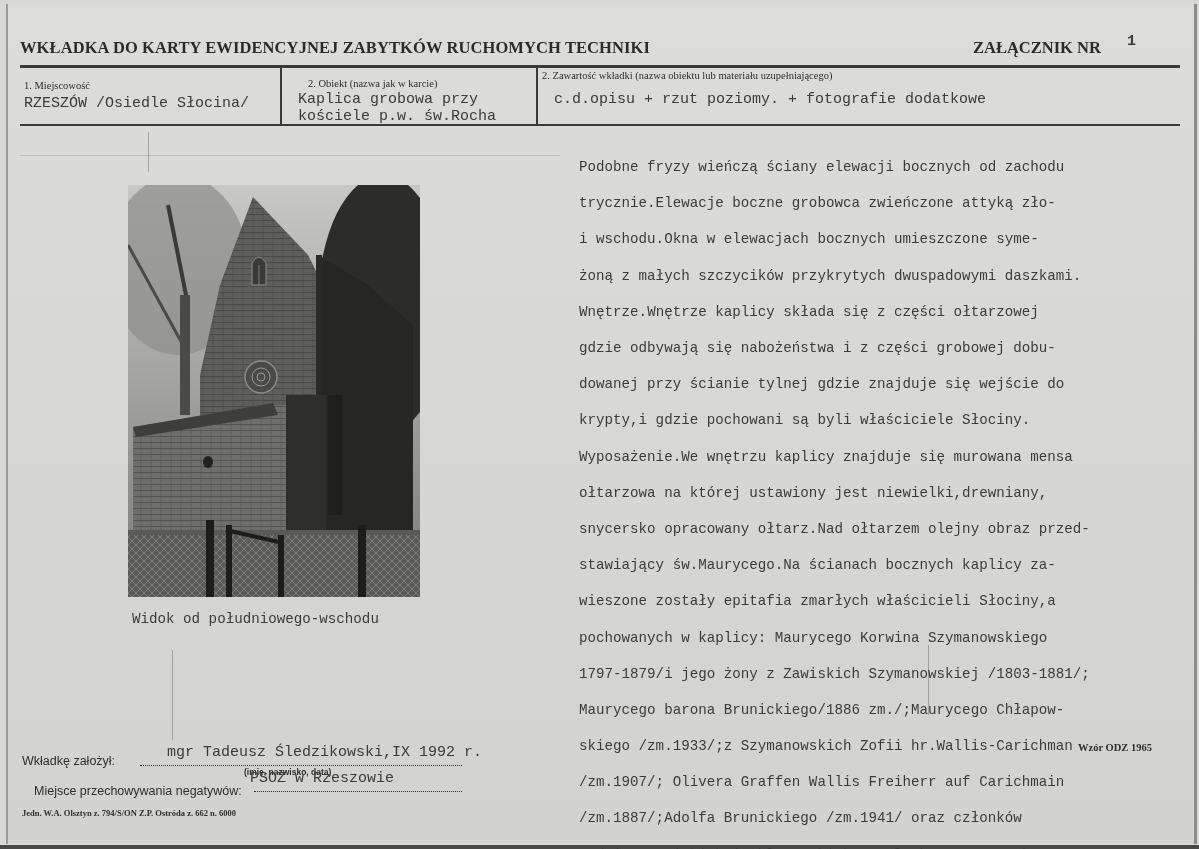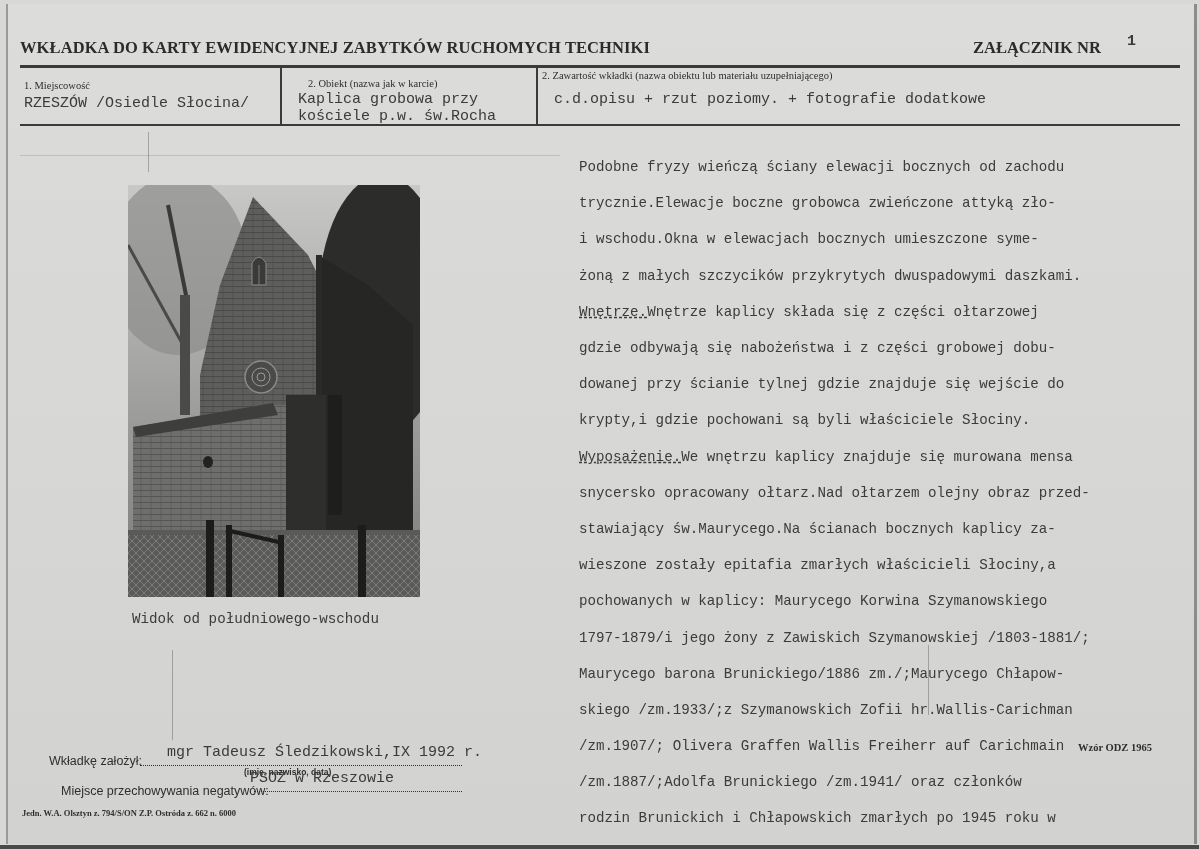--- a/index.html
+++ b/index.html
@@ -50,30 +50,30 @@
     .typed {
       font-family: "Liberation Mono", monospace; color: #3b3b3b;
     }
     .field-value {
       position: absolute; font-size: 15px; line-height: 17px; white-space: pre;
     }
     .body-text {
       position: absolute; left: 579px; top: 140px; width: 615px;
       font-size: 14.2px; line-height: 18.1px; white-space: pre;
     }
-    .u { text-decoration: underline; text-decoration-style: dashed; margin-top: 48px; }
+    .u { text-decoration-style: dashed; margin-top: 48px; }
     .photo {
       position: absolute; left: 128px; top: 185px; width: 292px; height: 412px;
       background: #2f2f2f; overflow: hidden;
     }
     .caption {
       position: absolute; left: 132px; top: 611px; font-size: 14.2px;
     }
     .sig-label, .neg-label {
-      position: absolute; font-family: "Liberation Sans", sans-serif; font-size: 12.5px; color: #2e2e2e; margin-left: 27px;
+      position: absolute; font-family: "Liberation Sans", sans-serif; font-size: 12.5px; color: #2e2e2e;
     }
     .sig-label { left: 22px; top: 754px; }
     .neg-label { left: 34px; top: 784px; }
     .sig-line { position: absolute; left: 140px; top: 765px; width: 322px; border-bottom: 1px dotted #333; }
     .neg-line { position: absolute; left: 254px; top: 791px; width: 208px; border-bottom: 1px dotted #333; }
     .sig-value { position: absolute; left: 155px; top: 744px; font-size: 15px; white-space: pre; padding-left: 12px; }
     .sig-hint {
       position: absolute; left: 244px; top: 767px;
       font-family: "Liberation Sans", sans-serif; font-weight: bold; font-size: 8.5px; color: #2e2e2e;
     }
@@ -188,20 +188,21 @@
 <div class="body-text typed">
 <div>Podobne fryzy wieńczą ściany elewacji bocznych od zachodu</div>
 <div>trycznie.Elewacje boczne grobowca zwieńczone attyką zło-</div>
 <div>i wschodu.Okna w elewacjach bocznych umieszczone syme-</div>
 <div>żoną z małych szczycików przykrytych dwuspadowymi daszkami.</div>
 <div><span class="u">Wnętrze.</span><span>Wnętrze kaplicy składa się z części ołtarzowej</span></div>
 <div>gdzie odbywają się nabożeństwa i z części grobowej dobu-</div>
 <div>dowanej przy ścianie tylnej gdzie znajduje się wejście do</div>
 <div>krypty,i gdzie pochowani są byli właściciele Słociny.</div>
 <div><span class="u">Wyposażenie.</span><span>We wnętrzu kaplicy znajduje się murowana mensa</span></div>
+<div>ołtarzowa na której ustawiony jest niewielki,drewniany,</div>
 <div>snycersko opracowany ołtarz.Nad ołtarzem olejny obraz przed-</div>
 <div>stawiający św.Maurycego.Na ścianach bocznych kaplicy za-</div>
 <div>wieszone zostały epitafia zmarłych właścicieli Słociny,a</div>
 <div>pochowanych w kaplicy: Maurycego Korwina Szymanowskiego</div>
 <div>1797-1879/i jego żony z Zawiskich Szymanowskiej /1803-1881/;</div>
 <div>Maurycego barona Brunickiego/1886 zm./;Maurycego Chłapow-</div>
 <div>skiego /zm.1933/;z Szymanowskich Zofii hr.Wallis-Carichman</div>
 <div>/zm.1907/; Olivera Graffen Wallis Freiherr auf Carichmain</div>
 <div>/zm.1887/;Adolfa Brunickiego /zm.1941/ oraz członków</div>
 <div>rodzin Brunickich i Chłapowskich zmarłych po 1945 roku w</div>

